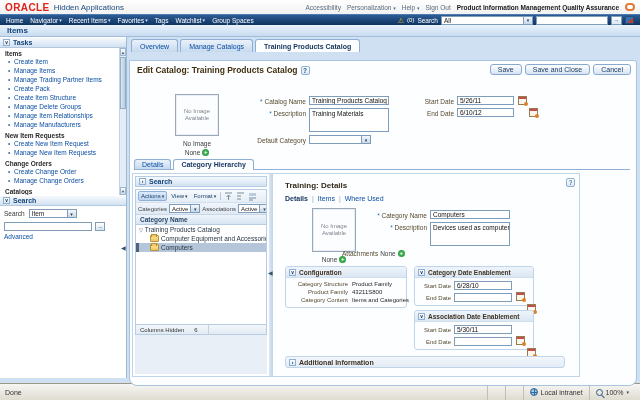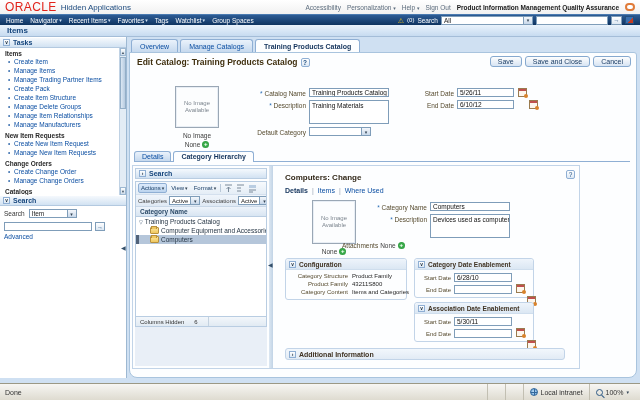--- a/index.html
+++ b/index.html
@@ -3,21 +3,21 @@
 <meta charset="utf-8">
 <style>
   *{margin:0;padding:0;box-sizing:border-box}
   html,body{width:640px;height:400px}
   body{font-family:"Liberation Sans",sans-serif;font-size:8px;background:#fff;overflow:hidden}
   .screen{position:relative;width:640px;height:400px;background:#fff;overflow:hidden}
   .abs{position:absolute}
 
   
   .top-header{left:0;top:0;width:640px;height:14px;background:linear-gradient(#ffffff,#f1f1f1);display:flex;align-items:center;padding:0 5px;gap:4px}
-  .oracle-logo{color:#e2231a;font-weight:normal;font-size:12px;letter-spacing:.4px}
+  .oracle-logo{color:#e2231a;font-weight:bold;font-size:10px;letter-spacing:.4px}
   .app-name{color:#1c4a7e;font-size:8px}
   .hdr-right{margin-left:auto;display:flex;align-items:center;gap:6px}
   .hdr-link{color:#5b6b7c;font-size:6.5px;cursor:pointer}
   .hdr-caret{font-size:5px;color:#5b6b7c}
   .user-context{color:#1a1a1a;font-weight:bold;font-size:6.5px}
   .context-icon{width:10px;height:8px;border:2px solid #e07b39;border-radius:4px;background:#fff}
 
   
   .navbar{left:0;top:14px;width:640px;height:11px;background:linear-gradient(#2d5c95,#0f3460);border-top:1px solid #4a7ab0;display:flex;align-items:center;padding:0 6px;gap:7px}
   .nav-item{color:#fff;font-size:6.5px;white-space:nowrap;display:flex;align-items:center;gap:1px;cursor:pointer}
@@ -53,21 +53,21 @@
   .side-label{color:#333;font-size:6.5px}
   .advanced-link{color:#0b4ea2;font-size:6.5px;margin-top:2px;cursor:pointer}
   .side-splitter-arrow{position:absolute;left:121px;top:207px;font-size:6px;color:#35506b}
 
   
   .tabs-row{left:131px;top:39px;height:13px;display:flex;gap:2px}
   .tab{padding:1px 8px 0 8px;font-size:7px;color:#0b4ea2;background:linear-gradient(#eaf2fb,#c6d9ee);border:1px solid #8fafd4;border-bottom:none;border-radius:3px 3px 0 0;display:flex;align-items:center;cursor:pointer;white-space:nowrap}
   .tab.active{background:#fdfeff;color:#13335c;font-weight:bold;position:relative;z-index:3}
 
   
-  .main-panel{left:129px;top:52px;width:508px;height:326px;background:#fdfeff;border:1px solid #a9c4de;border-radius:0 3px 8px 8px;z-index:2}
+  .main-panel{left:129px;top:60px;width:508px;height:326px;background:#fdfeff;border:1px solid #a9c4de;border-radius:0 3px 8px 8px;z-index:2}
   .page-title{position:absolute;left:7px;top:4px;color:#403010;font-weight:bold;font-size:8.5px;display:flex;align-items:center;gap:3px}
   .help-badge{width:9px;height:9px;border:1px solid #8fafd4;background:linear-gradient(#fff,#dce8f4);color:#1a4a7e;font-size:6.5px;display:flex;align-items:center;justify-content:center;border-radius:2px}
   .btn-row{position:absolute;right:5px;top:3px;display:flex;gap:3px}
   .btn{font-size:7px;padding:1px 7px;background:linear-gradient(#fefefe,#d7e4f3);border:1px solid #86a9cf;border-radius:3px;color:#1c3e66;cursor:pointer;white-space:nowrap}
 
   .noimg-box{border:1px solid #9aa7b5;background:#fcfdfe;box-shadow:inset 0 0 0 1px #e8eef5;display:flex;align-items:center;justify-content:center;text-align:center;color:#7d868f;font-size:6px;line-height:7px}
   .caption{color:#3c3c3c;font-size:6.5px;text-align:center}
   .none-row{display:flex;align-items:center;justify-content:center;gap:2px;color:#3c3c3c;font-size:6.5px}
   .plus-icon{width:7px;height:7px;background:radial-gradient(#4fc25e,#1f8a31);border-radius:50%;color:#fff;font-size:6px;line-height:7px;text-align:center;font-weight:bold}
 
@@ -366,21 +366,21 @@
         </div>
         <div class="tree-col-fill"></div>
       </div>
 
       <div class="vsplit">
           <span class="arrow">◀</span>
         </div>
 
       <div class="detail-col">
         <span class="help-badge detail-help">?</span>
-        <div class="detail-title">Computers: Change</div>
+        <div class="detail-title">Training: Details</div>
         <div class="detail-tabs">
           <span class="dtab-active">Details</span>
           <span class="dtab-sep">|</span>
           <span class="dtab-link">Items</span>
           <span class="dtab-sep">|</span>
           <span class="dtab-link">Where Used</span>
         </div>
 
         <div class="noimg-box abs" style="left:39px;top:34px;width:44px;height:44px">
             <span>No Image Available</span>

